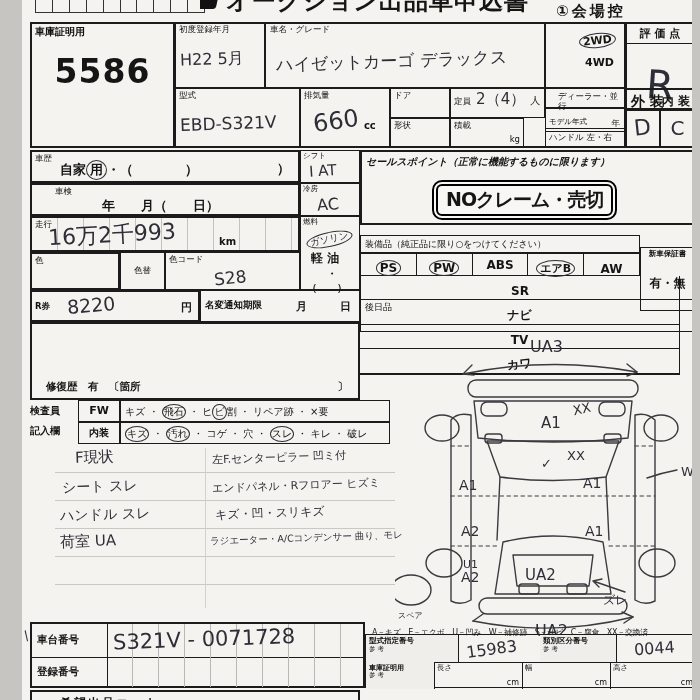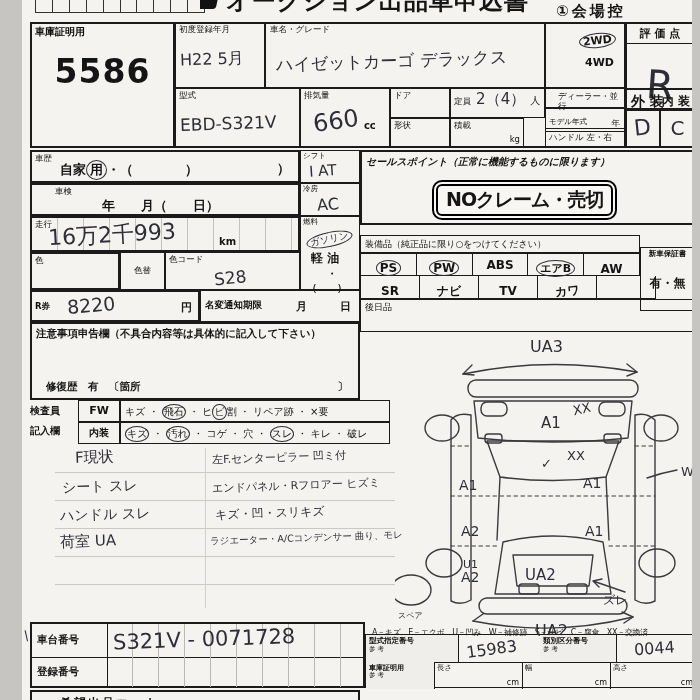--- a/index.html
+++ b/index.html
@@ -186,21 +186,20 @@
   <span class="hw" style="position:absolute;left:35px;top:2px;font-size:19px;transform:rotate(-5deg);">8220</span>
   <span class="b" style="position:absolute;right:6px;top:8px;font-size:11px;">円</span>
 </div>
 <div class="cell" style="left:200px;top:290px;width:160px;height:32px;">
   <span class="lbl lblb" style="position:absolute;left:4px;top:9px;font-size:9.5px;">名変通知期限</span>
   <span class="b" style="position:absolute;right:52px;top:8px;font-size:11px;">月</span>
   <span class="b" style="position:absolute;right:8px;top:8px;font-size:11px;">日</span>
 </div>
 
 <div class="cell" style="left:30px;top:322px;width:330px;height:78px;border-width:2.5px;">
-  <div class="b" style="font-size:10.5px;margin:3px 0 0 4px;">注意事項申告欄（不具合内容等は具体的に記入して下さい）</div>
   <span class="b" style="position:absolute;left:14px;bottom:4px;font-size:10.5px;">修復歴　有　〔箇所</span>
   <span class="b" style="position:absolute;right:10px;bottom:4px;font-size:10.5px;">〕</span>
 </div>
 
 <div class="cell" style="left:360px;top:150px;width:335px;height:75px;border-width:2px;font-style:italic;">
   <div class="b" style="font-size:10px;margin:3px 0 0 4px;">セールスポイント（正常に機能するものに限ります）</div>
 </div>
 <div class="stamp-outer" style="left:404px;top:180px;">
   <div class="stamp-inner">NOクレーム・売切</div>
 </div>
@@ -208,21 +207,21 @@
 <div class="cell" style="left:360px;top:235px;width:280px;height:18px;">
   <div class="lbl" style="margin:3px 0 0 4px;font-size:9px;">装備品（純正品に限り○をつけてください）</div>
 </div>
 <div class="ab" style="left:360px;top:253px;width:280px;height:23px;display:flex;">
   <div class="nb" style="flex:1;border:1px solid #1b1b1b;text-align:center;padding-top:3px;"><span class="circ b" style="font-size:12px;">PS</span></div>
   <div class="nb" style="flex:1;border:1px solid #1b1b1b;border-left:none;text-align:center;padding-top:3px;"><span class="circ b" style="font-size:12px;">PW</span></div>
   <div class="nb" style="flex:1;border:1px solid #1b1b1b;border-left:none;text-align:center;"><span class="b" style="font-size:12px;">ABS</span></div>
   <div class="nb" style="flex:1;border:1px solid #1b1b1b;border-left:none;text-align:center;padding-top:3px;"><span class="circ b" style="font-size:11px;">エアB</span></div>
   <div class="nb" style="flex:1;border:1px solid #1b1b1b;border-left:none;text-align:center;padding-top:4px;"><span class="b" style="font-size:12px;">AW</span></div>
 </div>
-<div class="ab" style="left:360px;top:276px;width:296px;height:23px;display:flex;">
+<div class="ab" style="left:360px;top:276px;width:320px;height:23px;display:flex;flex-direction:column;">
   <div class="nb" style="flex:1;border:1px solid #1b1b1b;border-top:none;text-align:center;padding-top:4px;"><span class="b" style="font-size:12px;">SR</span></div>
   <div class="nb" style="flex:1;border:1px solid #1b1b1b;border-top:none;border-left:none;text-align:center;padding-top:4px;"><span class="b" style="font-size:12px;">ナビ</span></div>
   <div class="nb" style="flex:1;border:1px solid #1b1b1b;border-top:none;border-left:none;text-align:center;padding-top:4px;"><span class="b" style="font-size:12px;">TV</span></div>
   <div class="nb" style="flex:1;border:1px solid #1b1b1b;border-top:none;border-left:none;text-align:center;padding-top:4px;"><span class="b" style="font-size:12px;transform:rotate(-6deg);display:inline-block;">カワ</span></div>
   <div class="nb" style="flex:1;border:1px solid #1b1b1b;border-top:none;border-left:none;"></div>
 </div>
 
 <div class="cell" style="left:640px;top:247px;width:55px;height:64px;">
   <div class="lbl lblb" style="font-size:7.5px;text-align:center;margin-top:2px;">新車保証書</div>
   <div class="b" style="font-size:12px;text-align:center;margin-top:16px;">有・無</div>

